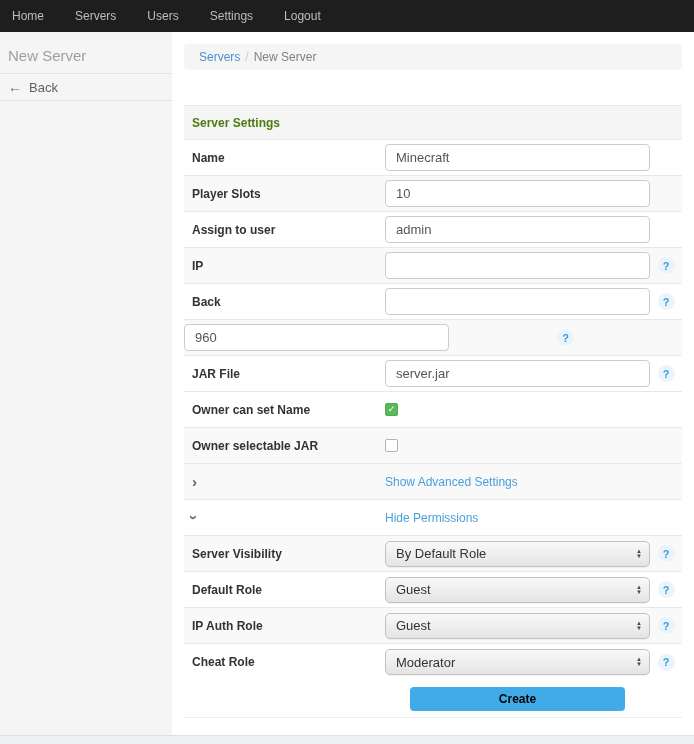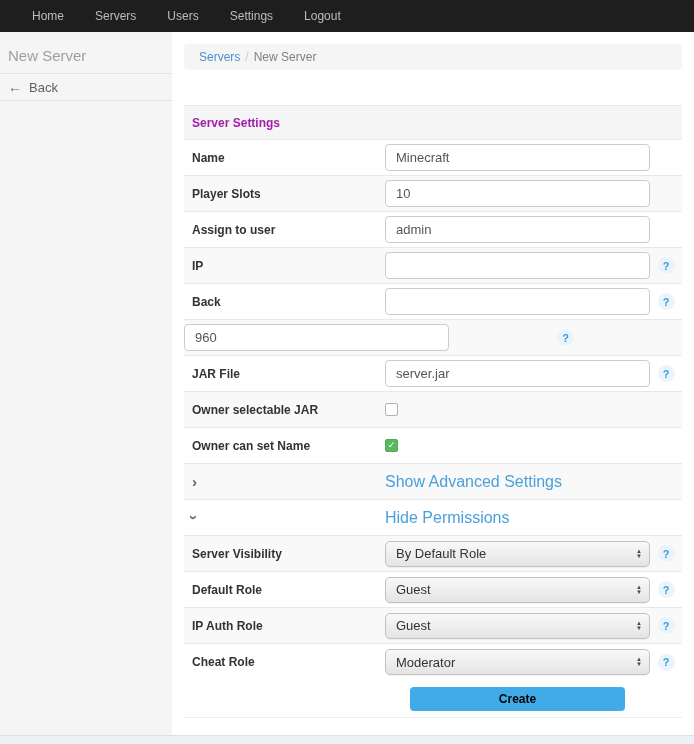--- a/index.html
+++ b/index.html
@@ -2,21 +2,21 @@
 <html><head>
 <meta charset="utf-8">
 <title>New Server</title>
 <style>
   * { margin:0; padding:0; box-sizing:border-box; }
   html,body { width:694px; height:744px; overflow:hidden;
     font-family:"Liberation Sans", sans-serif; background:#ffffff; }
 
   
   .navbar { height:32px; background:#1e1e1e; display:flex; align-items:center;
-    padding-left:24px; gap:15px; }
+    padding-left:4px; gap:15px; }
   .nav-item { color:#bdbdbd; font-size:12px; padding:0 8px; cursor:pointer; }
 
   
   .wrapper { display:flex; height:703px; }
   .sidebar { width:172px; background:#f5f5f5; flex-shrink:0; }
   .sidebar-title { color:#9e9e9e; font-size:15px; padding:15px 8px 9px 8px;
     border-bottom:1px solid #e3e3e3; }
   .back-row { display:flex; align-items:center; gap:7px; padding:5px 8px;
     border-bottom:1px solid #e3e3e3; color:#616161; font-size:13px; cursor:pointer; }
   .back-arrow { font-size:14px; color:#616161; }
@@ -27,21 +27,21 @@
   .breadcrumb { background:#f5f5f5; border-radius:4px; height:26px;
     display:flex; align-items:center; padding-left:15px; font-size:12px; }
   .crumb-link { color:#4a90d2; cursor:pointer; }
   .crumb-sep { color:#cccccc; margin:0 5px; }
   .crumb-current { color:#808080; }
 
   
   .form-table { margin-top:35px; border-top:1px solid #e8e8e8;
     border-bottom:1px solid #ececec; }
   .section-header { height:34px; background:#f5f5f5; display:flex; align-items:center;
-    padding-left:8px; font-size:12px; font-weight:bold; color:#a21caf;
+    padding-left:8px; font-size:12px; font-weight:bold; color:#4d7c0f;
     border-bottom:1px solid #e8e8e8; }
   .form-row { height:36px; display:flex; align-items:center;
     border-bottom:1px solid #e8e8e8; background:#ffffff; }
   .form-row.striped { background:#f9f9f9; }
   .form-row:last-child { border-bottom:none; }
   .cell-label { width:201px; padding-left:8px; font-size:12px; font-weight:bold;
     color:#333333; flex-shrink:0; }
   .cell-control { width:265px; flex-shrink:0; display:flex; align-items:center; }
   .cell-help { flex:1; display:flex; justify-content:center; align-items:center; }
 
@@ -51,21 +51,21 @@
 
   .checkbox { width:13px; height:13px; border:1px solid #b3b3b3; border-radius:2px;
     background:#ffffff; display:inline-flex; align-items:center; justify-content:center;
     cursor:pointer; }
   .checkbox.checked { background:#5cb85c; border-color:#4cae4c; color:#ffffff;
     font-size:9px; line-height:13px; }
 
   .chevron { font-size:15px; font-weight:bold; color:#666666; display:inline-block;
     cursor:pointer; line-height:1; }
   .chevron.down { transform:rotate(90deg); }
-  .toggle-link { color:#4aa0dc; font-size:16px; cursor:pointer; text-decoration:none; }
+  .toggle-link { color:#4aa0dc; font-size:12px; cursor:pointer; text-decoration:none; }
 
   .select { position:relative; width:265px; height:26px; border:1px solid #c2c2c2;
     border-radius:5px; background:linear-gradient(180deg,#f9f9f9,#e4e4e4);
     display:flex; align-items:center; padding:0 10px; font-size:13px; color:#333333;
     cursor:pointer; box-shadow:0 1px 1px rgba(0,0,0,0.05);text-align:center; }
   .select-arrows { position:absolute; right:7px; top:50%; transform:translateY(-50%);
     display:flex; flex-direction:column; align-items:center; color:#444444; }
   .select-arrows span { font-size:6px; line-height:5px; }
 
   .help-icon { width:17px; height:17px; border-radius:50%; background:#e9f4fc;
@@ -161,31 +161,31 @@
           </div>
           <div class="form-row">
             <div class="cell-label">JAR File</div>
             <div class="cell-control">
               <input class="text-input" type="text" value="server.jar" style="">
             </div>
             <div class="cell-help">
               <span class="help-icon">?</span>
             </div>
           </div>
+          <div class="form-row">
+            <div class="cell-label">Owner can set Name</div>
+            <div class="cell-control">
+              <span class="checkbox checked">✓</span>
+            </div>
+            <div class="cell-help"></div>
+          </div>
           <div class="form-row striped">
             <div class="cell-label">Owner selectable JAR</div>
             <div class="cell-control">
               <span class="checkbox"></span>
-            </div>
-            <div class="cell-help"></div>
-          </div>
-          <div class="form-row">
-            <div class="cell-label">Owner can set Name</div>
-            <div class="cell-control">
-              <span class="checkbox checked">✓</span>
             </div>
             <div class="cell-help"></div>
           </div>
           <div class="form-row striped">
             <div class="cell-label"><span class="chevron">›</span></div>
             <div class="cell-control">
               <span class="toggle-link">Show Advanced Settings</span>
             </div>
             <div class="cell-help"></div>
           </div>

